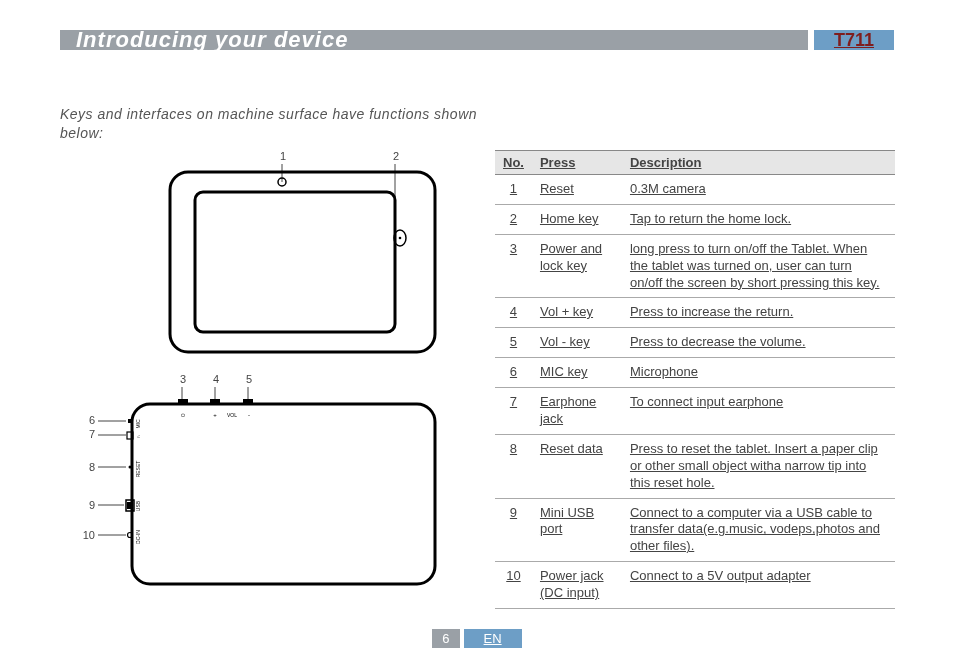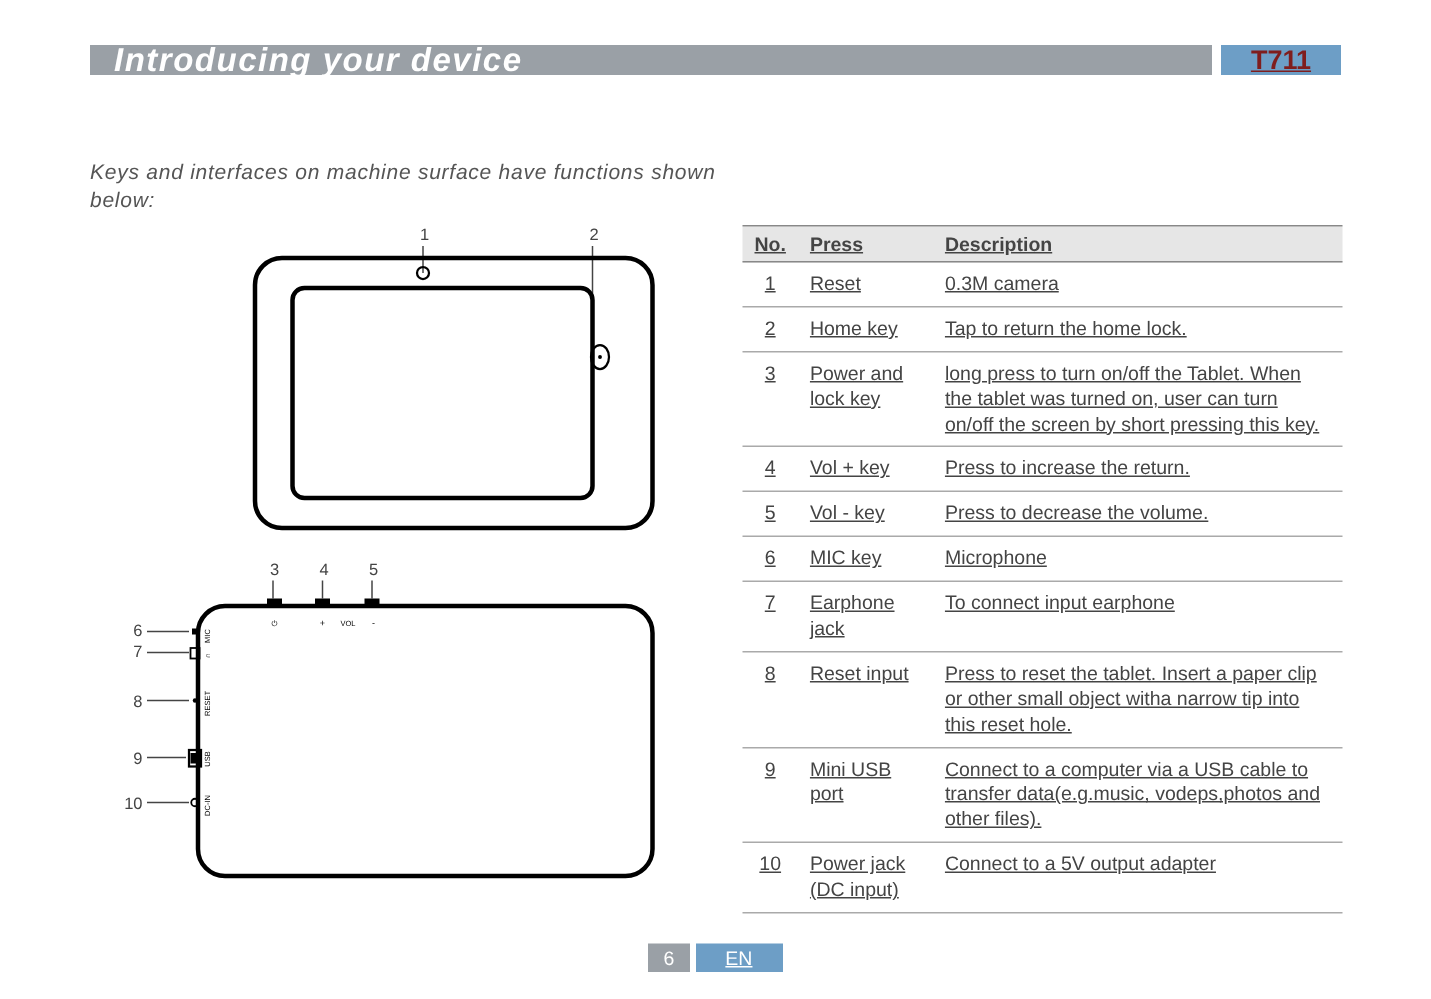--- a/index.html
+++ b/index.html
@@ -221,21 +221,21 @@
           <td class="name">MIC key</td>
           <td>Microphone</td>
         </tr>
         <tr>
           <td class="no">7</td>
           <td class="name">Earphone jack</td>
           <td>To connect input earphone</td>
         </tr>
         <tr>
           <td class="no">8</td>
-          <td class="name">Reset input</td>
+          <td class="name">Reset data</td>
           <td>Press to reset the tablet. Insert a paper clip or other small object witha narrow tip into this reset hole.</td>
         </tr>
         <tr>
           <td class="no">9</td>
           <td class="name">Mini USB port</td>
           <td>Connect to a computer via a USB cable to transfer data(e.g.music, vodeps,photos and other files).</td>
         </tr>
         <tr>
           <td class="no">10</td>
           <td class="name">Power jack (DC input)</td>

